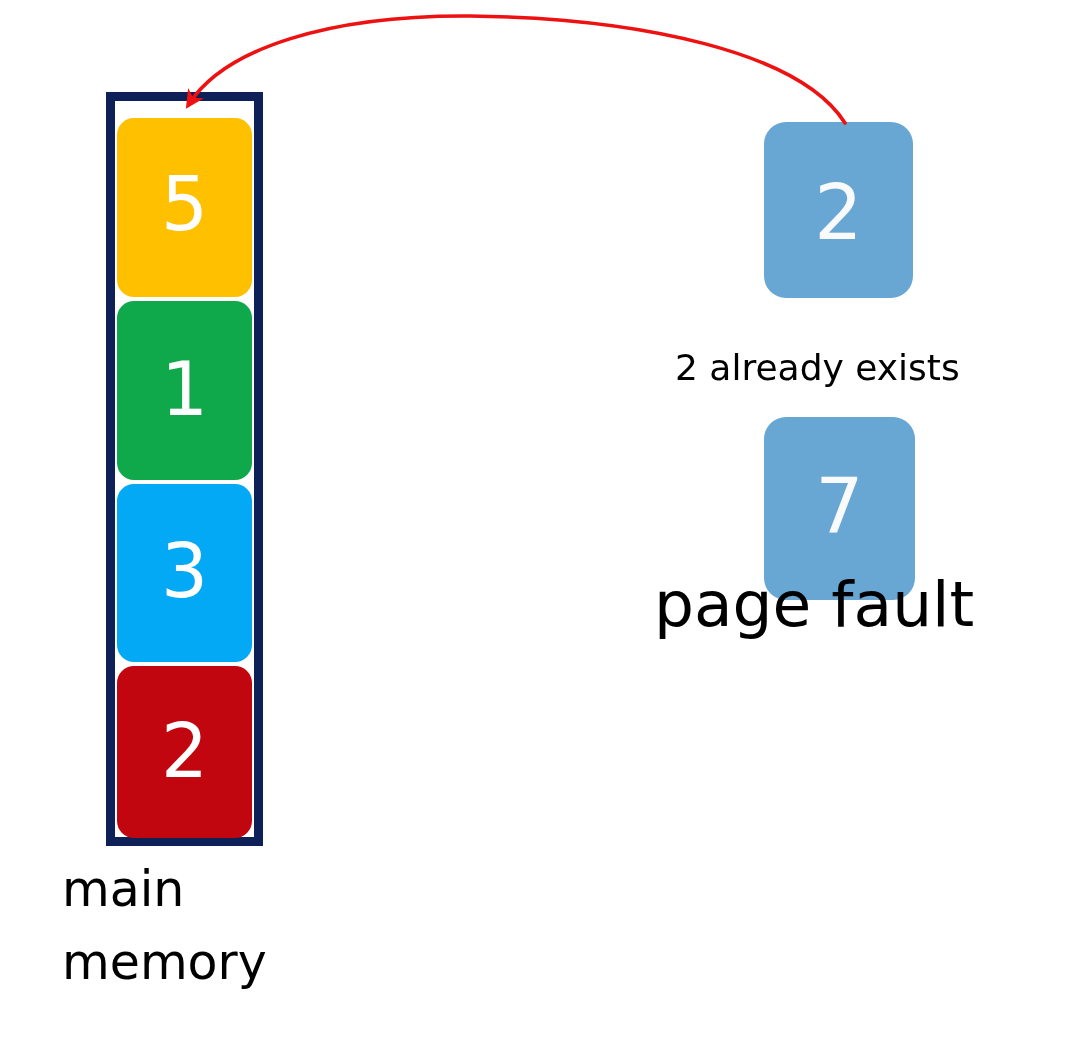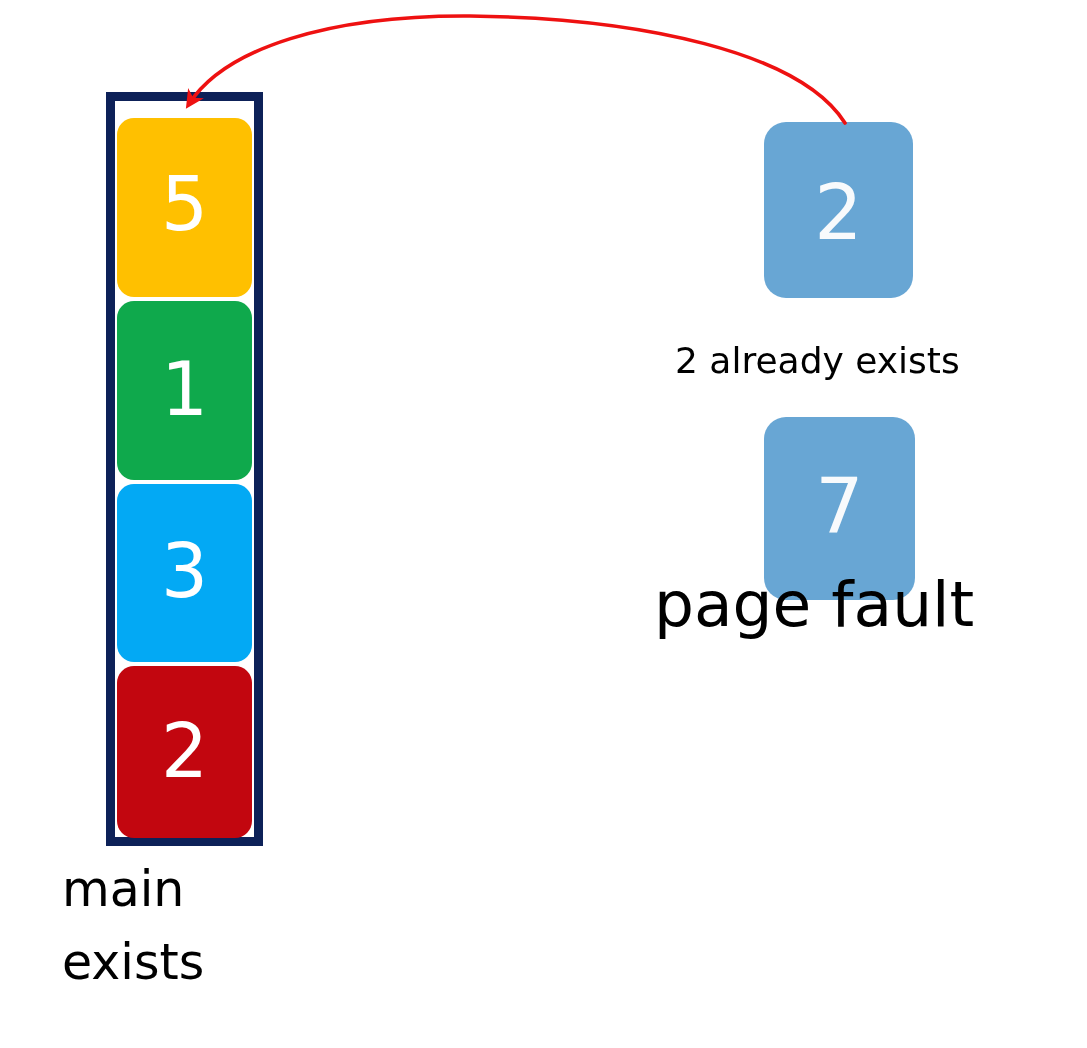--- a/index.html
+++ b/index.html
@@ -97,21 +97,21 @@
     left: 684px;
     top: 253px;
     font-size: 63px;
     line-height: 1;
     color: #000000;
     white-space: nowrap;
   }
   #page-hit-subtitle {
     position: absolute;
     left: 675px;
-    top: 343px;
+    top: 350px;
     font-size: 36px;
     line-height: 1;
     color: #000000;
     white-space: nowrap;
   }
   #page-fault-title {
     position: absolute;
     left: 654px;
     top: 573px;
     font-size: 63px;
@@ -144,21 +144,21 @@
     <span class="tile-label">1</span>
   </div>
   <div class="mem-tile" id="mem-tile-2" style="background: rgb(3, 169, 244);">
     <span class="tile-label">3</span>
   </div>
   <div class="mem-tile" id="mem-tile-3" style="background: rgb(194, 6, 15);">
     <span class="tile-label">2</span>
   </div>
 
   <div id="memory-caption">main
-exists</div>
+memory</div>
 
   <div class="req-box" id="req-box-hit" style="background: rgb(104, 166, 212);">
     <span class="req-label">2</span>
   </div>
   <div id="page-hit-subtitle">2 already exists</div>
 
   <div class="req-box" id="req-box-fault" style="background: rgb(104, 166, 212);">
     <span class="req-label">7</span>
   </div>
   <div id="page-fault-title">page fault</div>

